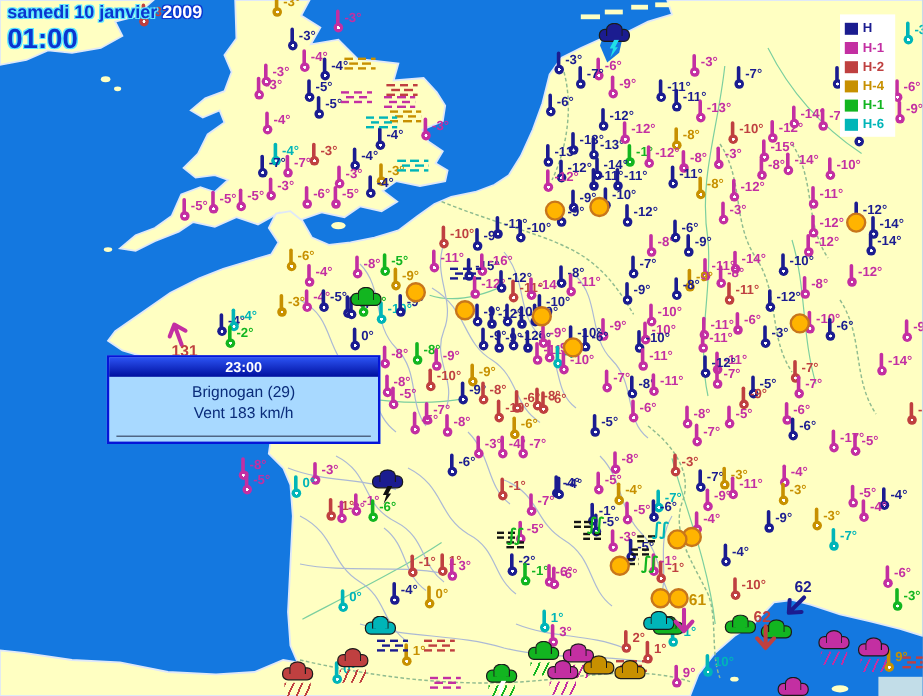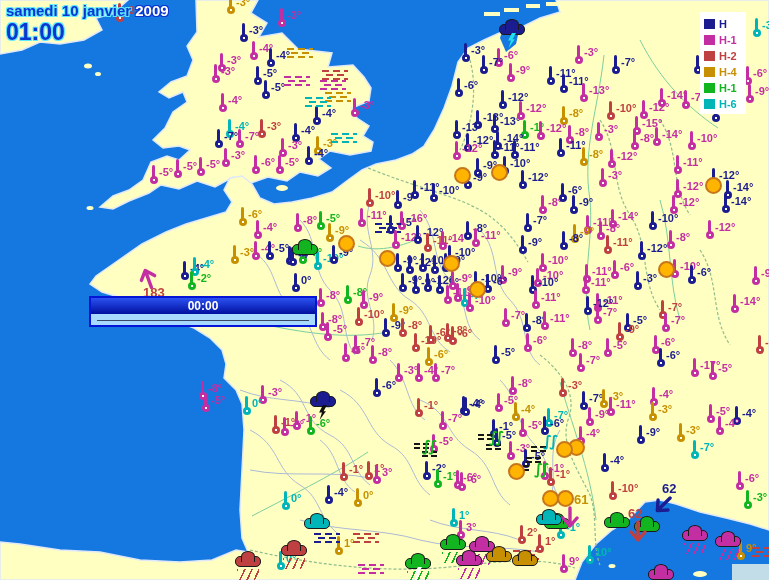--- a/index.html
+++ b/index.html
@@ -1573,21 +1573,21 @@
         </svg></div>
       <div class="arr" style="left: 653px; top: 493px;"><svg width="20" height="24" viewBox="0 0 20 24" style="transform:rotate(225deg)">
           <path d="M10 22 L10 6 M3 12 L10 4 L17 12" fill="none" stroke="#1b1c90" stroke-width="3.4" stroke-linecap="round" stroke-linejoin="round"></path>
         </svg></div>
       <div class="arr" style="left: 628px; top: 520px;"><svg width="20" height="24" viewBox="0 0 20 24" style="transform:rotate(180deg)">
           <path d="M10 22 L10 6 M3 12 L10 4 L17 12" fill="none" stroke="#bf4040" stroke-width="3.4" stroke-linecap="round" stroke-linejoin="round"></path>
         </svg></div>
       <div class="arr" style="left: 560px; top: 506px;"><svg width="20" height="24" viewBox="0 0 20 24" style="transform:rotate(180deg)">
           <path d="M10 22 L10 6 M3 12 L10 4 L17 12" fill="none" stroke="#c32fa2" stroke-width="3.4" stroke-linecap="round" stroke-linejoin="round"></path>
         </svg></div>
-      <div class="mtxt" style="left: 143px; top: 285px; color: rgb(191, 64, 64);">183</div>
+      <div class="mtxt" style="left: 143px; top: 285px; color: rgb(191, 64, 64);">131</div>
       <div class="mtxt" style="left: 662px; top: 481px; color: rgb(27, 28, 144);">62</div>
       <div class="mtxt" style="left: 628px; top: 506px; color: rgb(191, 64, 64);">62</div>
       <div class="mtxt" style="left: 574px; top: 492px; color: rgb(199, 144, 0);">61</div>
     </div>
 
   <div id="hdr">
     <div class="d"><span>samedi 10 janvier</span> <span class="yr">2009</span></div>
     <div class="t">01:00</div>
   </div>
 
@@ -1612,16 +1612,20 @@
         <span class="sw" style="background: rgb(18, 181, 32);"></span>
         <span class="lb" style="color: rgb(18, 181, 32);">H-1</span>
       </div>
       <div class="row">
         <span class="sw" style="background: rgb(0, 181, 184);"></span>
         <span class="lb" style="color: rgb(0, 181, 184);">H-6</span>
       </div>
     </div>
 
   <div id="tip">
-    <div class="bar">00:00</div>
+    <div class="bar">23:00</div>
+    <div class="body">
+      <div>Brignogan (29)</div>
+      <div>Vent 183 km/h</div>
+    </div>
     <hr>
   </div>
 </div>
 
 </body></html>

